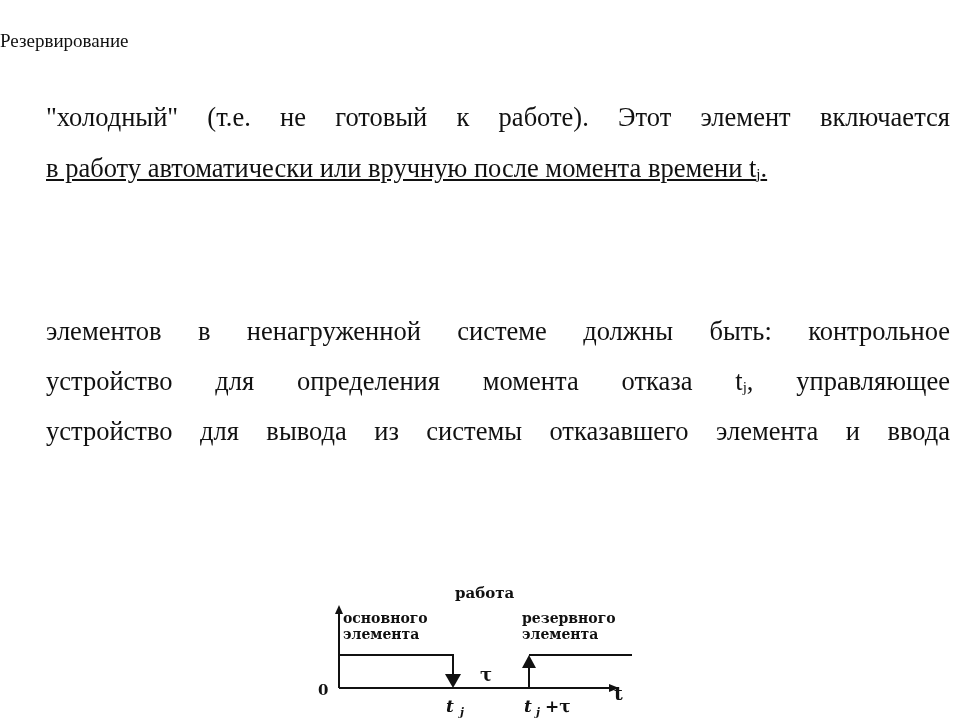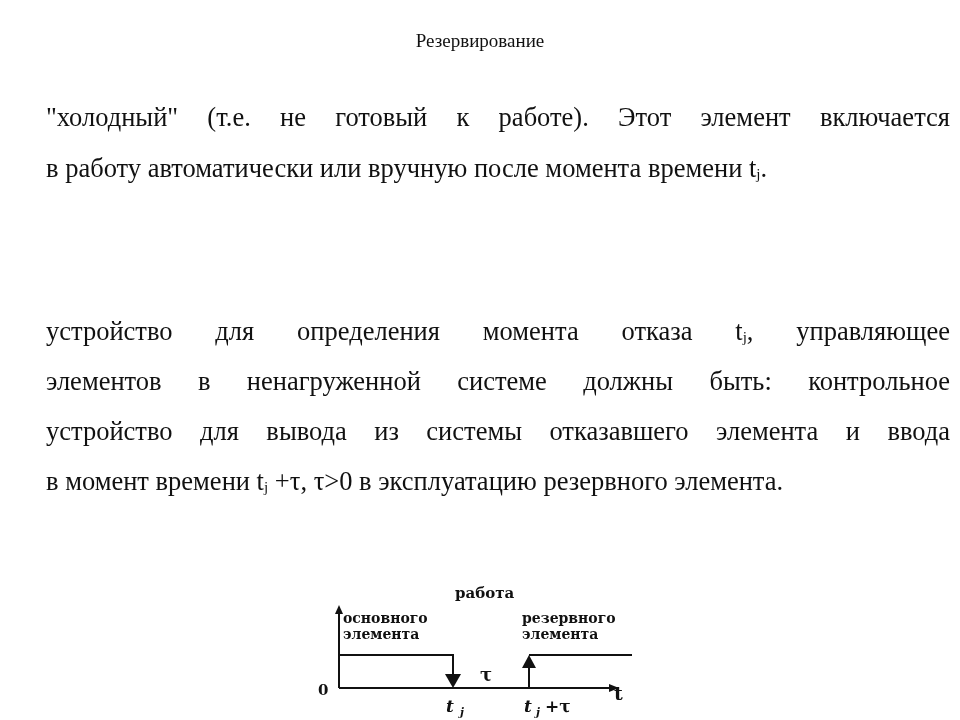--- a/index.html
+++ b/index.html
@@ -13,21 +13,21 @@
       position: relative;
       overflow: hidden;
       font-family: "Liberation Serif", "DejaVu Serif", serif;
       color: #111111;
     }
     .slide-title {
       position: absolute;
       top: 29px;
       left: 0;
       width: 960px;
-      text-align: center;
+      text-align: left;
       font-size: 19px;
       line-height: 24px;
     }
     .para {
       position: absolute;
       left: 46px;
       width: 904px;
       font-size: 26.5px;
       text-align: justify;
       text-align-last: left;
@@ -35,20 +35,21 @@
     .para .line {
       display: block;
       text-align: justify;
       text-align-last: justify;
       white-space: nowrap;
       height: 51px;
       line-height: 51px;
     }
     .para .line.last {
       text-align-last: left;
+      text-decoration: underline;
     }
     .para1 { top: 92px; }
     .para2 { top: 306px; }
     .para1 .line { height: 51px; line-height: 51px; }
     .para2 .line { height: 50px; line-height: 50px; }
     sub.j {
       font-size: 15px;
       vertical-align: -2px;
       line-height: 0;
     }
@@ -70,24 +71,23 @@
 <body>
 
 <div class="slide-title">Резервирование</div>
 
 <div class="para para1">
   <span class="line">"холодный" (т.е. не готовый к работе). Этот элемент включается</span>
   <span class="line last"><span>в работу автоматически или вручную после момента времени t</span><sub class="j">j</sub><span>.</span></span>
 </div>
 
 <div class="para para2">
+  <span class="line">элементов в ненагруженной системе должны быть: контрольное</span>
   <span class="line"><span>устройство для определения момента отказа t</span><sub class="j">j</sub><span>, управляющее</span></span>
-  <span class="line">элементов в ненагруженной системе должны быть: контрольное</span>
   <span class="line">устройство для вывода из системы отказавшего элемента и ввода</span>
-  <span class="line last"><span>в момент времени t</span><sub class="j">j</sub><span> +τ, τ&gt;0 в эксплуатацию резервного элемента.</span></span>
 </div>
 
 <svg class="diagram" viewBox="0 0 960 720" xmlns="http://www.w3.org/2000/svg">
 
   <text x="455" y="598" font-size="15">работа</text>
 
   <line x1="339" y1="612" x2="339" y2="688" stroke="#111" stroke-width="2"></line>
   <polygon points="335,614 339,605 343,614" fill="#111"></polygon>
 
   <line x1="339" y1="688" x2="612" y2="688" stroke="#111" stroke-width="2"></line>

